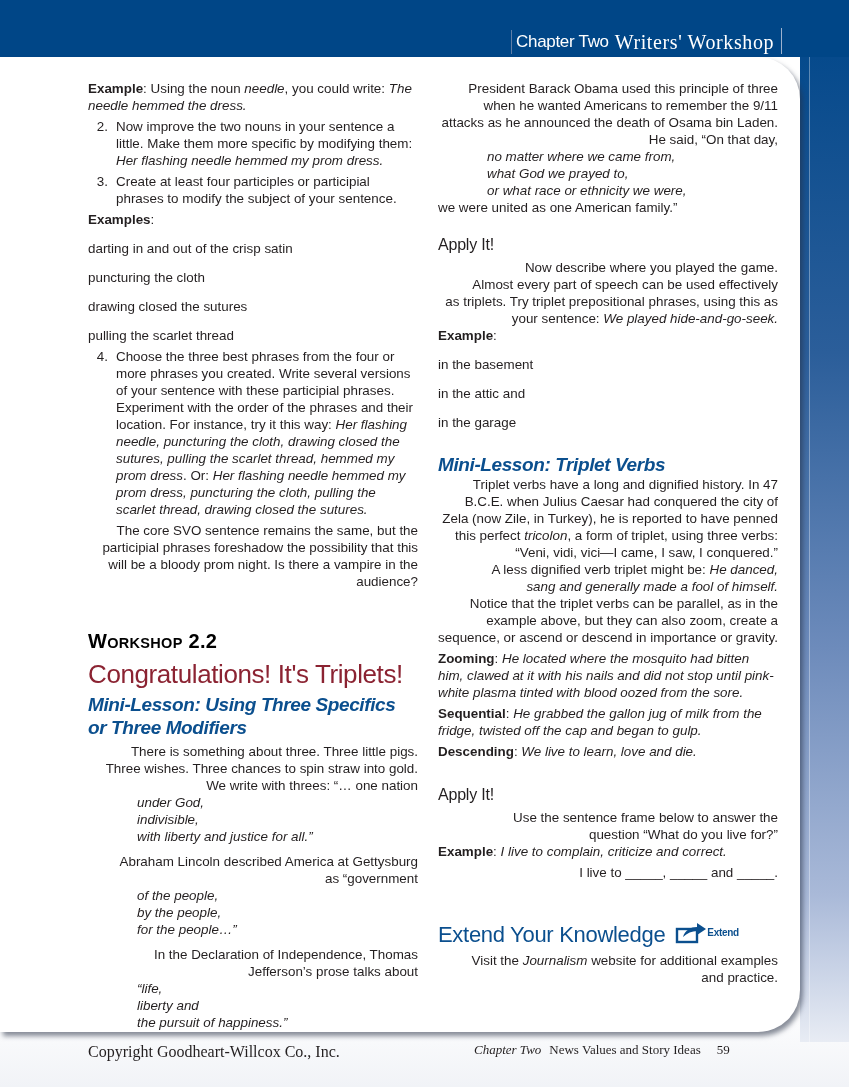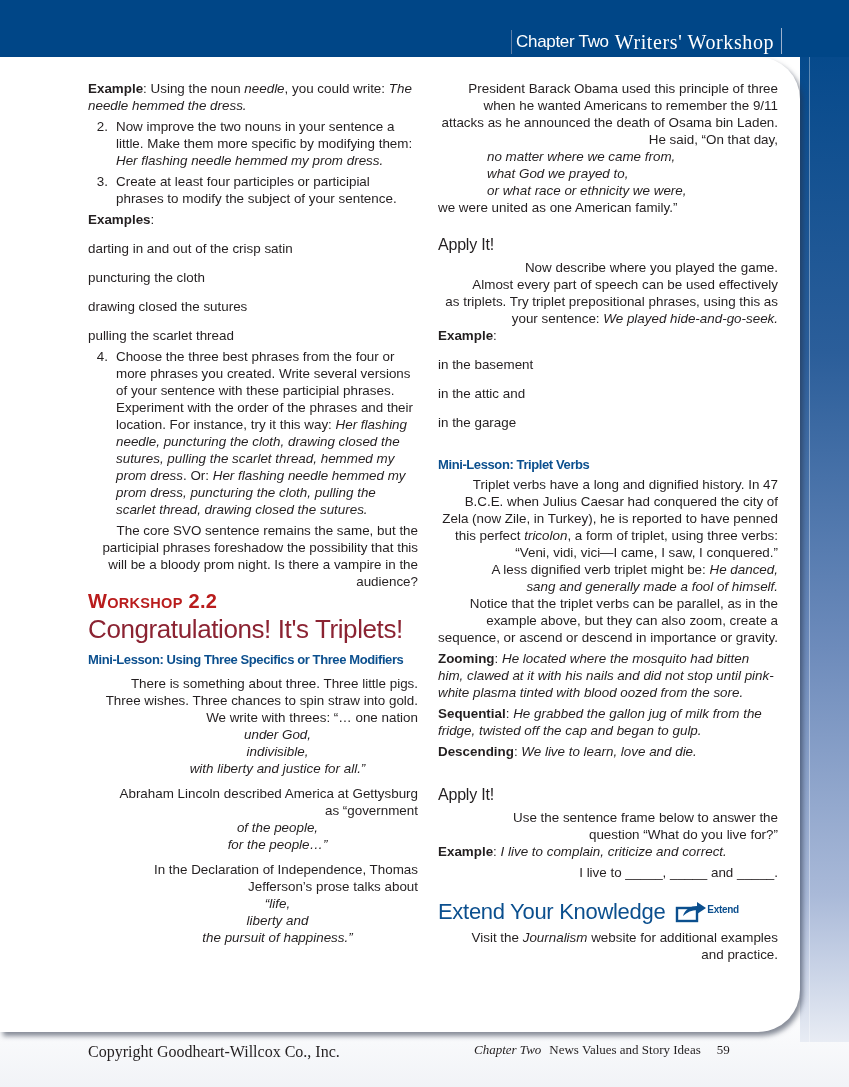--- a/index.html
+++ b/index.html
@@ -39,29 +39,29 @@
   p { margin: 0; }
   .indent { text-indent: 28px; text-align: right; }
   .i { font-style: italic; }
   .b { font-weight: bold; }
   .mt4 { margin-top: 4px; }
   .mt8 { margin-top: 8px; }
   .list { margin: 4px 0 0 0; padding: 0; list-style: none; }
   .list li { display: flex; margin-bottom: 4px; }
   .list .num { width: 28px; text-align: right; padding-right: 8px; flex: none; box-sizing: border-box; }
   .ex-line { margin-top: 12px; }
-  .verse { padding-left: 49px; font-style: italic; text-align: center; }
+  .verse { padding-left: 49px; font-style: italic; }
   .verse-r { padding-left: 49px; font-style: italic; }
-  .ws-kicker { color: #b91c1c; font-size: 20px; font-weight: bold; line-height: 22px; letter-spacing: 0.3px; }
+  .ws-kicker { color: #000000; font-size: 20px; font-weight: bold; margin-top: 36px; line-height: 31px; letter-spacing: 0.3px; }
   .ws-kicker .sc { font-size: 14.5px; }
   .ws-title { color: #8b2332; font-size: 26px; line-height: 30px; margin-top: 0; letter-spacing: -0.4px; }
-  .mini-title { color: #0b4f8e; font-size: 13px; font-weight: bold; line-height: 23px; letter-spacing: -0.4px; margin-top: 4px; }
+  .mini-title { color: #0b4f8e; font-size: 19px; font-weight: bold; font-style: italic; line-height: 23px; letter-spacing: -0.4px; margin-top: 4px; }
   .apply-title { font-size: 16px; color: #231f20; margin-top: 20px; margin-bottom: 6px; letter-spacing: -0.2px; }
   .extend-title { color: #0b4f8e; font-size: 22px; line-height: 26px; margin-top: 16px; display: flex; align-items: flex-end; gap: 10px; letter-spacing: -0.3px; }
-  .extend-badge { display: inline-flex; align-items: center; gap: 0; }
+  .extend-badge { display: inline-flex; align-items: flex-start; gap: 0; margin-top: 23px; }
   .extend-word { font-size: 10px; font-weight: bold; color: #0b4f8e; margin-left: -2px; margin-bottom: 2px; }
   .footer-left { position: absolute; left: 88px; top: 1043px; font-family: "Liberation Serif", serif; font-size: 16px; color: #231f20; }
   .footer-right { position: absolute; left: 474px; top: 1042px; font-family: "Liberation Serif", serif; font-size: 13px; color: #231f20; display: flex; gap: 8px; }
   .footer-right .ch { font-style: italic; }
   .footer-right .pg { margin-left: 8px; }
 </style>
 </head>
 <body>
 
 <div class="topbar"></div>
@@ -109,20 +109,21 @@
   <div class="mini-title">Mini-Lesson: Using Three Specifics or Three Modifiers</div>
 
   <p class="indent mt4">There is something about three. Three little pigs. Three wishes. Three chances to spin straw into gold.</p>
   <p class="indent">We write with threes: “… one nation</p>
   <p class="verse">under God,</p>
   <p class="verse">indivisible,</p>
   <p class="verse">with liberty and justice for all.”</p>
 
   <p class="indent mt8">Abraham Lincoln described America at Gettysburg as “government</p>
   <p class="verse">of the people,</p>
+  <p class="verse">by the people,</p>
   <p class="verse">for the people…”</p>
 
   <p class="indent mt8">In the Declaration of Independence, Thomas Jefferson’s prose talks about</p>
   <p class="verse">“life,</p>
   <p class="verse">liberty and</p>
   <p class="verse">the pursuit of happiness.”</p>
 </div>
 
 <div class="col col-right">
   <p class="indent">President Barack Obama used this principle of three when he wanted Americans to remember the 9/11 attacks as he announced the death of Osama bin Laden. He said, “On that day,</p>

